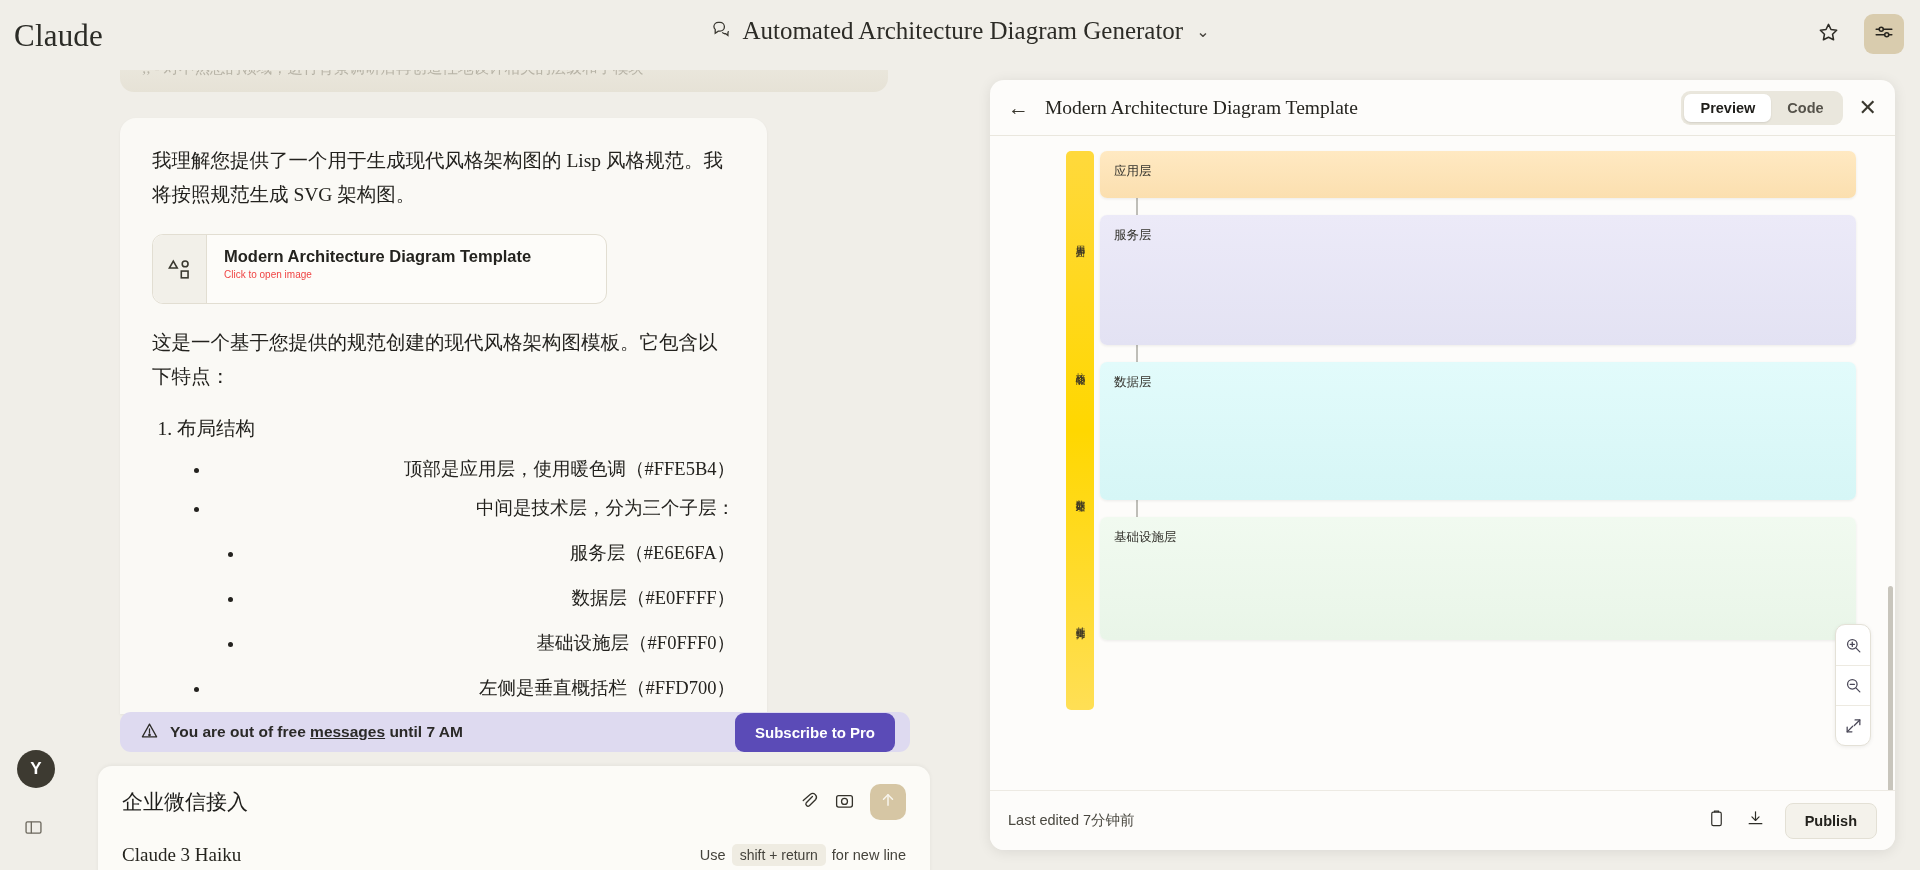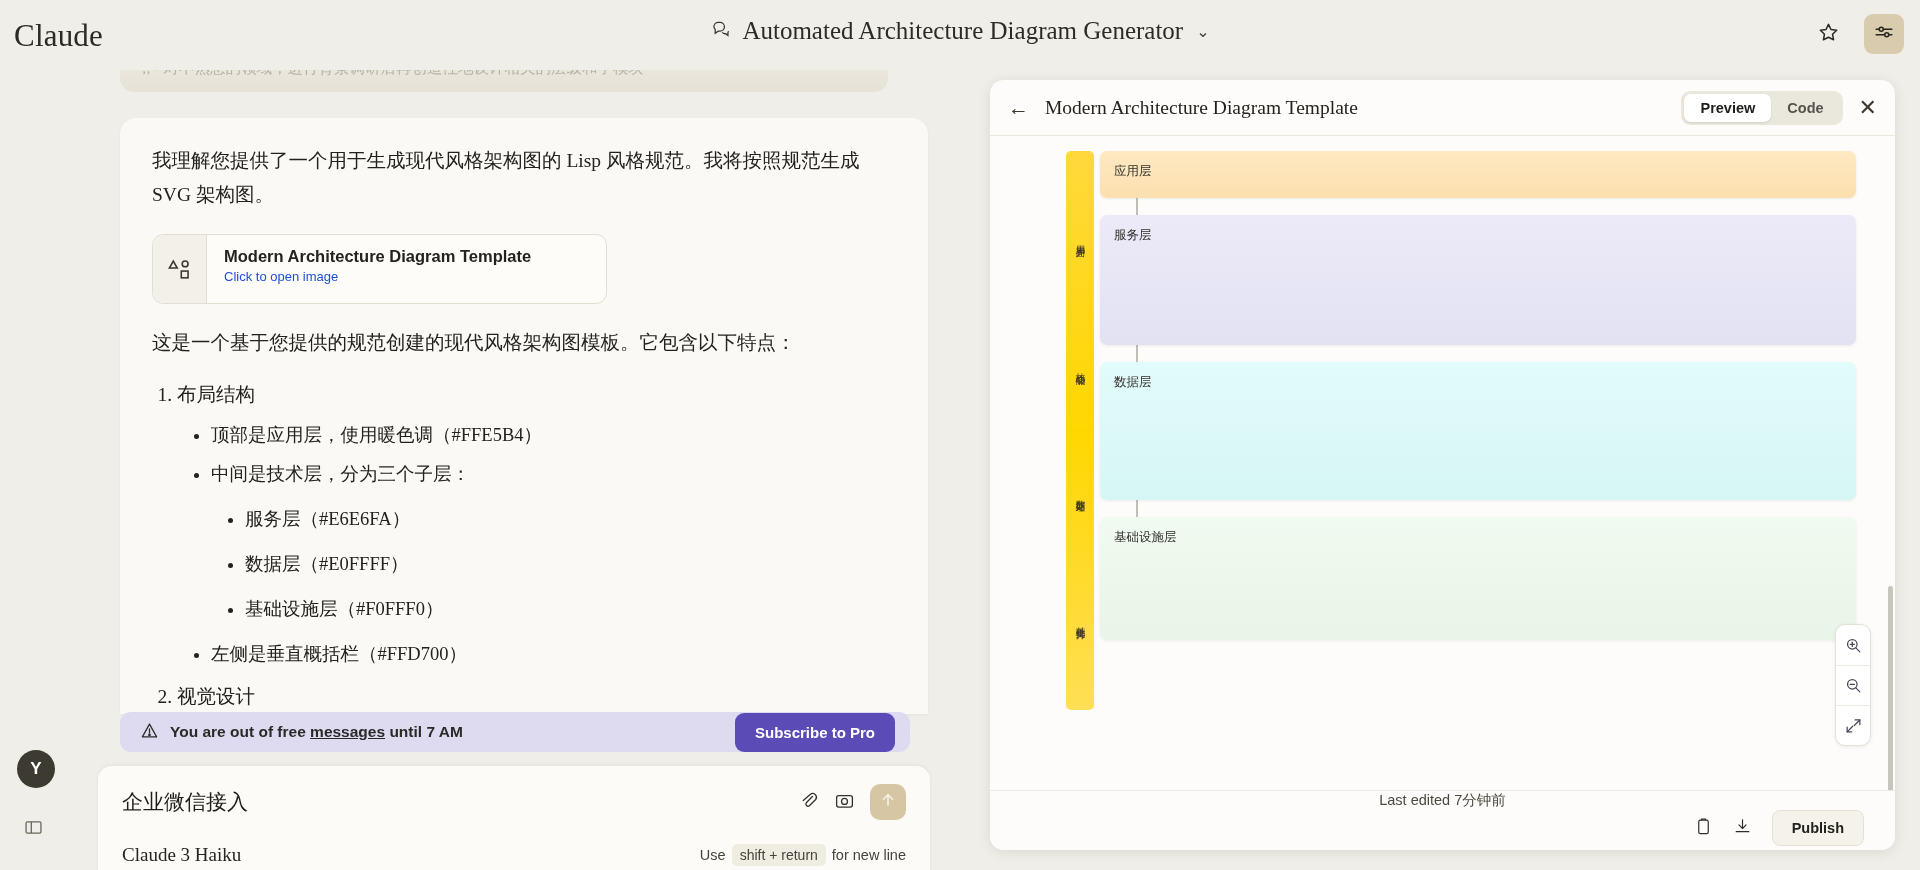--- a/index.html
+++ b/index.html
@@ -45,49 +45,49 @@
   }
   .bubble-top {
     position: absolute; left: 120px; top: 48px; width: 768px; height: 44px;
     background: linear-gradient(180deg,#EDEAE1 0%, #E6E2D6 100%);
     border-radius: 14px;
     color: #B7B3A6; font-size: 15.5px;
     font-family: "Liberation Serif", serif;
     padding: 10px 22px; white-space: nowrap; overflow: hidden;
   }
   .msg-card {
-    position: absolute; left: 120px; top: 118px; width: 808px; height: 596px;
+    position: absolute; left: 120px; top: 118px; width: 647px; height: 596px;
     background: #FAF9F5; border-radius: 16px 16px 0 0;
     box-shadow: 0 1px 3px rgba(0,0,0,.05);
     padding: 26px 32px 0 32px; overflow: hidden;
   }
   .p-body {
     font-family: "Liberation Serif", serif;
     font-size: 19.5px; line-height: 34px; color: #23221E;
   }
   .attach-card {
     margin-top: 22px; width: 455px; height: 70px;
     border: 1px solid #E2DED2; border-radius: 11px;
     background: #FDFCF9; display: flex; align-items: stretch; cursor: pointer;
   }
   .attach-ico {
     width: 54px; border-right: 1px solid #E2DED2; background: #F2F0E9;
     border-radius: 11px 0 0 11px;
     display: flex; align-items: center; justify-content: center;
   }
   .attach-txt { padding: 12px 0 0 17px; }
   .attach-title { font-size: 16.5px; font-weight: 700; color: #24231F; }
-  .attach-sub { font-size: 13px; color: #1d4ed8; margin-top: 3px; }
+  .attach-sub { font-size: 10px; color: #ef4444; margin-top: 3px; }
   .list-ol { margin-top: 20px; padding-left: 25px; }
   .list-ol > li {
     font-family: "Liberation Serif", serif;
     font-size: 19.5px; color: #23221E; margin-bottom: 5px; line-height: 30px;
   }
   .list-ul { list-style: disc; padding-left: 34px; margin-top: 4px; }
-  .list-ul > li { font-size: 18.5px; color: #23221E; margin: 11px 0; line-height: 28px; }
+  .list-ul > li { font-size: 18.5px; color: #23221E; margin: 11px 0; line-height: 28px; text-align: right; }
   .list-ul2 { list-style: disc; padding-left: 34px; }
   .list-ul2 > li { font-size: 18.5px; margin: 17px 0; }
 
   
   .banner {
     position: absolute; left: 120px; top: 712px; width: 790px; height: 40px;
     background: #DEDAF0; border-radius: 11px;
     display: flex; align-items: center; padding: 0 15px 0 20px;
   }
   .banner-txt {
@@ -191,21 +191,21 @@
     background: #fff; border: 1px solid #E4E1D7; border-radius: 10px;
     box-shadow: 0 1px 4px rgba(0,0,0,.07);
   }
   .zoomctl div {
     height: 40px; display: flex; align-items: center; justify-content: center; cursor: pointer;
   }
   .zoomctl div + div { border-top: 1px solid #EDEAE1; }
 
   .art-foot {
     height: 60px; border-top: 1px solid #EDEAE3;
-    display: flex; align-items: center; padding: 0 31px; background: #FDFCFA; flex-direction: column;
+    display: flex; align-items: center; padding: 0 18px; background: #FDFCFA;
   }
   .foot-txt { font-size: 14.5px; color: #4A4840; }
   .foot-actions { margin-left: auto; display: flex; align-items: center; gap: 20px; }
   .publish {
     background: #F4F2EB; border: 1px solid #E3E0D5; border-radius: 8px;
     padding: 9px 19px; font-size: 14.5px; font-weight: 700; color: #23221D; cursor: pointer;
   }
   .scrollbar-v {
     position: absolute; right: 2px; top: 450px; width: 5px; height: 210px;
     background: #C8C5BC; border-radius: 3px;

